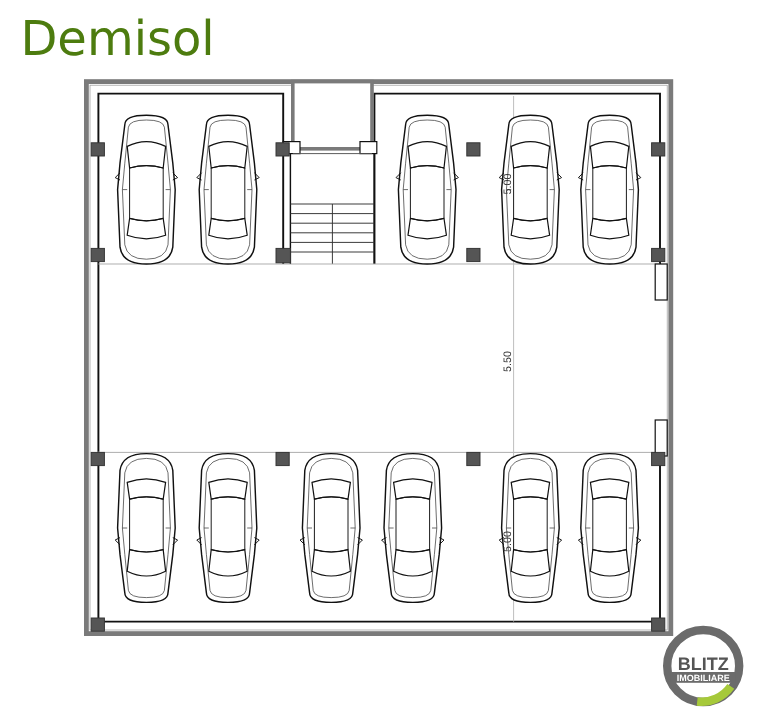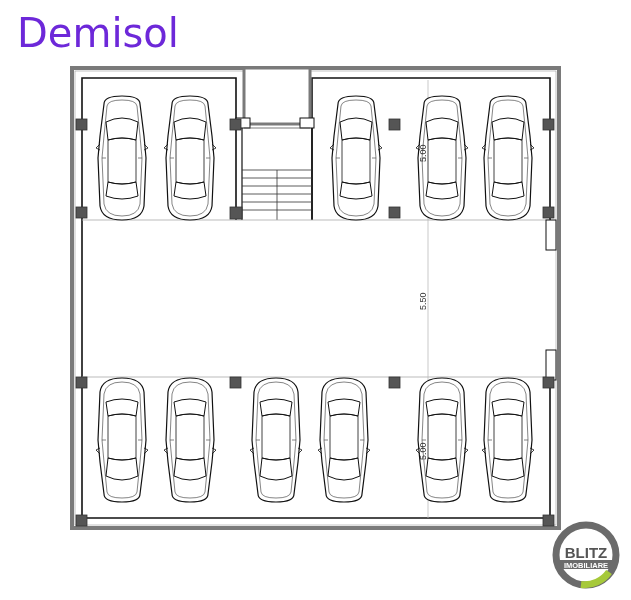--- a/index.html
+++ b/index.html
@@ -1,17 +1,17 @@
 <!DOCTYPE html>
 <html><head>
 <meta charset="utf-8">
 <style>
   html,body{margin:0;padding:0;background:#fff;}
   body{width:631px;height:600px;position:relative;overflow:hidden;font-family:"DejaVu Sans","Liberation Sans",sans-serif;}
-  .title{position:absolute;left:17px;top:8px;font-size:40px;color:#6d28d9;font-family:"DejaVu Sans","Liberation Sans",sans-serif;letter-spacing:0px;line-height:50px;}
+  .title{position:absolute;left:17px;top:8px;font-size:40px;color:#4d7c0f;font-family:"DejaVu Sans","Liberation Sans",sans-serif;letter-spacing:0px;line-height:50px;}
   svg.plan{position:absolute;left:0;top:0;}
   .dim{font-family:"Liberation Sans",sans-serif;font-size:9px;fill:#333;}
   .logo{position:absolute;left:551px;top:520px;width:70px;height:70px;}
 </style>
 </head>
 <body>
 
 <div class="title">Demisol</div>
 
 <svg class="plan" width="631" height="600" viewBox="0 0 631 600">

